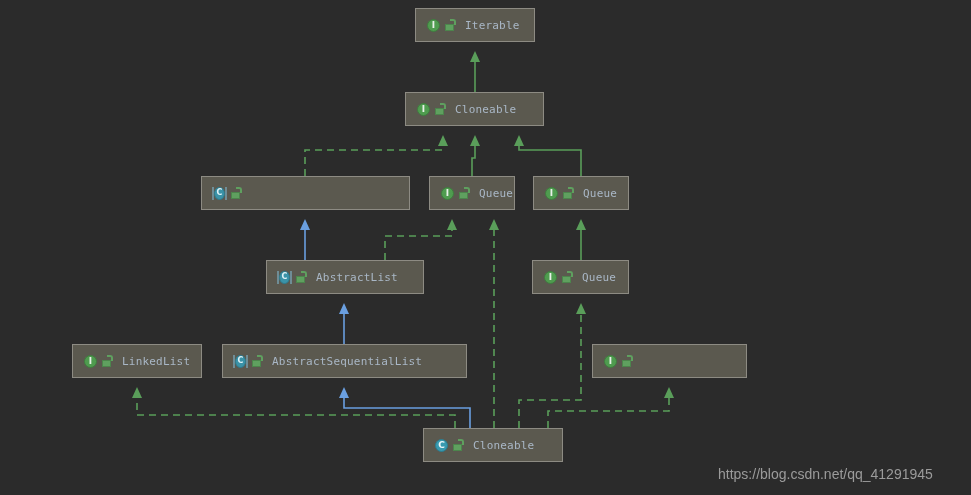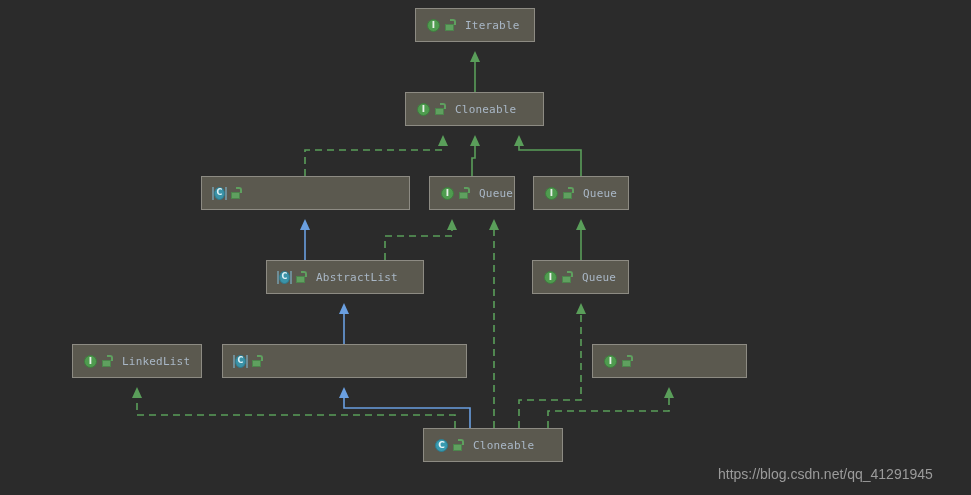--- a/index.html
+++ b/index.html
@@ -216,20 +216,21 @@
         <span class="ico ico-abstract">
           <span class="brk-l"></span>
           <span class="brk-r"></span>
           <span class="disc"></span>
           <span class="gl">C</span>
         </span>
         <span class="lock">
           <span class="shackle"></span>
           <span class="body"></span>
         </span>
+        <span class="label">AbstractSequentialList</span>
       </div>
       <div class="node" style="left: 592px; top: 344px; width: 155px;">
         <span class="ico ico-interface">
           <span class="disc"></span>
           <span class="gl">I</span>
         </span>
         <span class="lock">
           <span class="shackle"></span>
           <span class="body"></span>
         </span>

